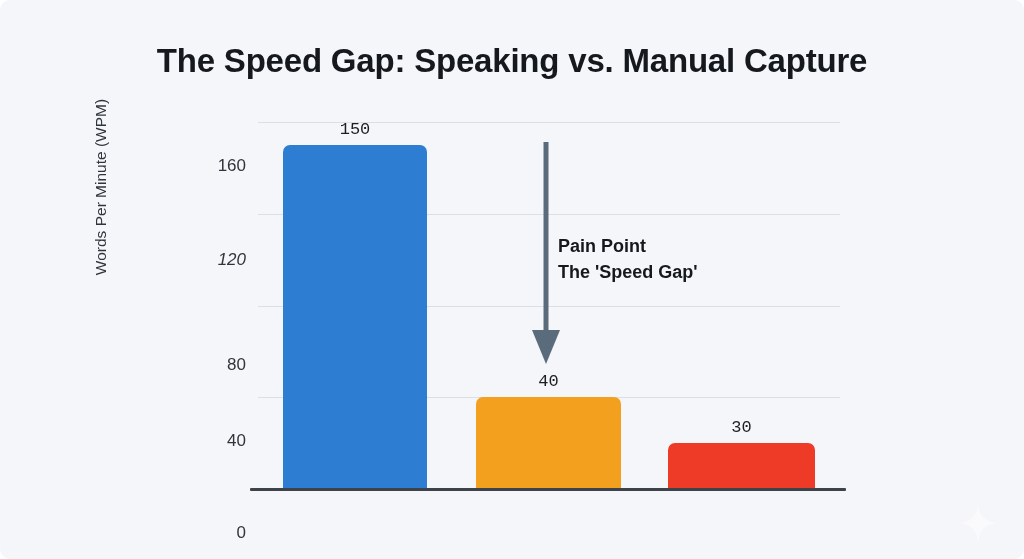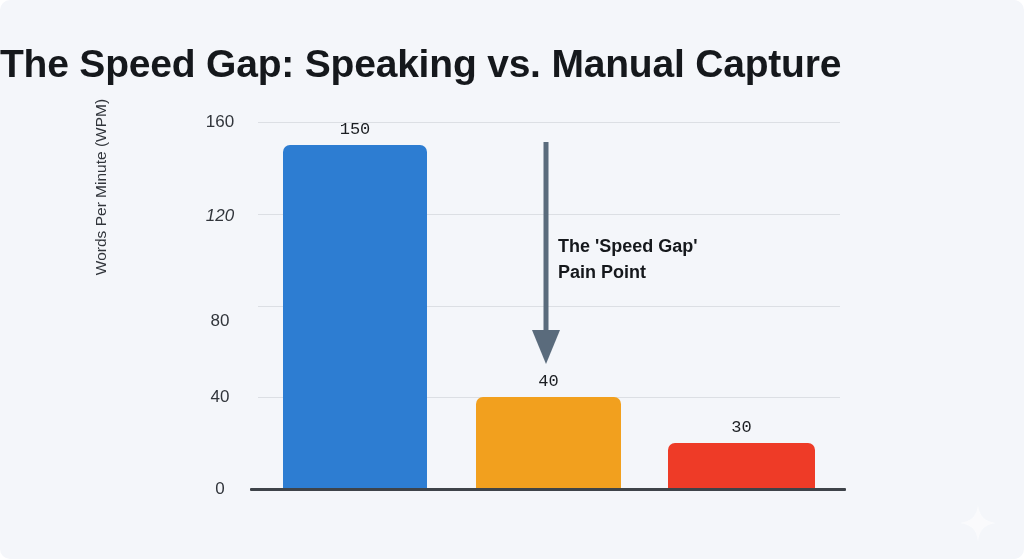--- a/index.html
+++ b/index.html
@@ -20,22 +20,22 @@
     border-radius: 10px;
     overflow: hidden;
   }
 
   
   #chart-title {
     position: absolute;
     left: 0;
     top: 42px;
     width: 1024px;
-    text-align: left;
-    font-size: 39px;
+    text-align: center;
+    font-size: 33px;
     font-weight: bold;
     color: #15181c;
     letter-spacing: -0.2px;
     white-space: nowrap;
   }
 
   
   
   #plot {
     position: absolute;
@@ -61,24 +61,25 @@
     height: 3px;
     background: #3e4349;
     border-radius: 1px;
   }
 
   
   .y-tick-label {
     position: absolute;
     right: 0;
     width: 52px;
-    text-align: center;
+    text-align: right;
     font-size: 17px;
     color: #31353b;
     transform: translateY(-50%);
+    margin-top: 44px;
   }
   #y-tick-labels {
     position: absolute;
     left: 188px;
     top: 122px;
     width: 58px;
     height: 367px;
   }
 
   #y-axis-title {
@@ -176,22 +177,22 @@
   <div id="axis-baseline"></div>
 
   <div id="annotation-arrow">
     <svg width="36" height="228" viewBox="0 0 36 228" xmlns="http://www.w3.org/2000/svg">
       <line x1="18" y1="2" x2="18" y2="198" stroke="#5a6b7c" stroke-width="5"></line>
       <polygon points="18,224 4,190 32,190" fill="#5a6b7c"></polygon>
     </svg>
   </div>
 
   <div id="annotation-text">
+    <div>Pain Point</div>
     <div>The 'Speed Gap'</div>
-    <div>Pain Point</div>
   </div>
 
   <div id="sparkle-decoration">
     <svg width="46" height="46" viewBox="0 0 46 46" xmlns="http://www.w3.org/2000/svg">
       <path d="M23 5 C24.6 16.4 29.6 21.4 41 23 C29.6 24.6 24.6 29.6 23 41 C21.4 29.6 16.4 24.6 5 23 C16.4 21.4 21.4 16.4 23 5 Z" fill="#ffffff"></path>
     </svg>
   </div>
 
 </div>
 

